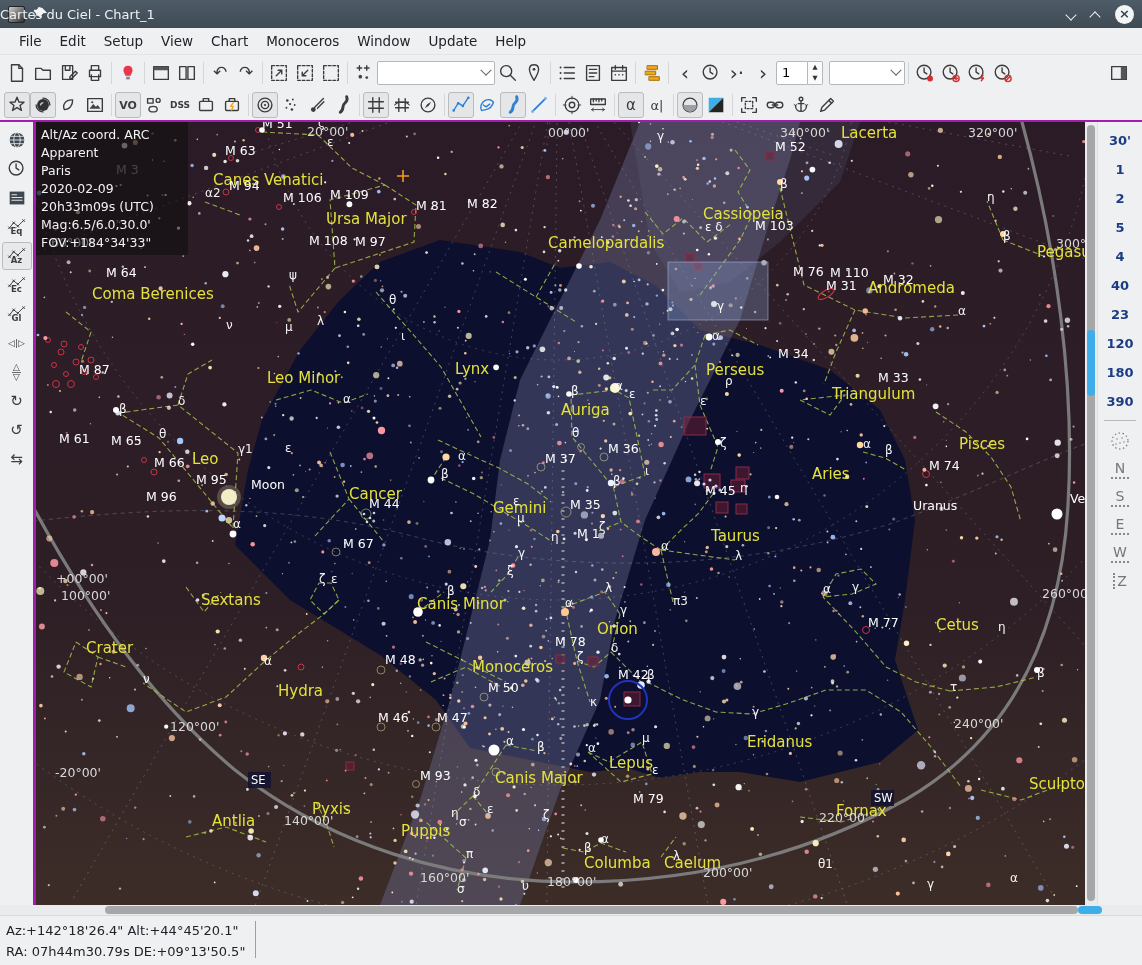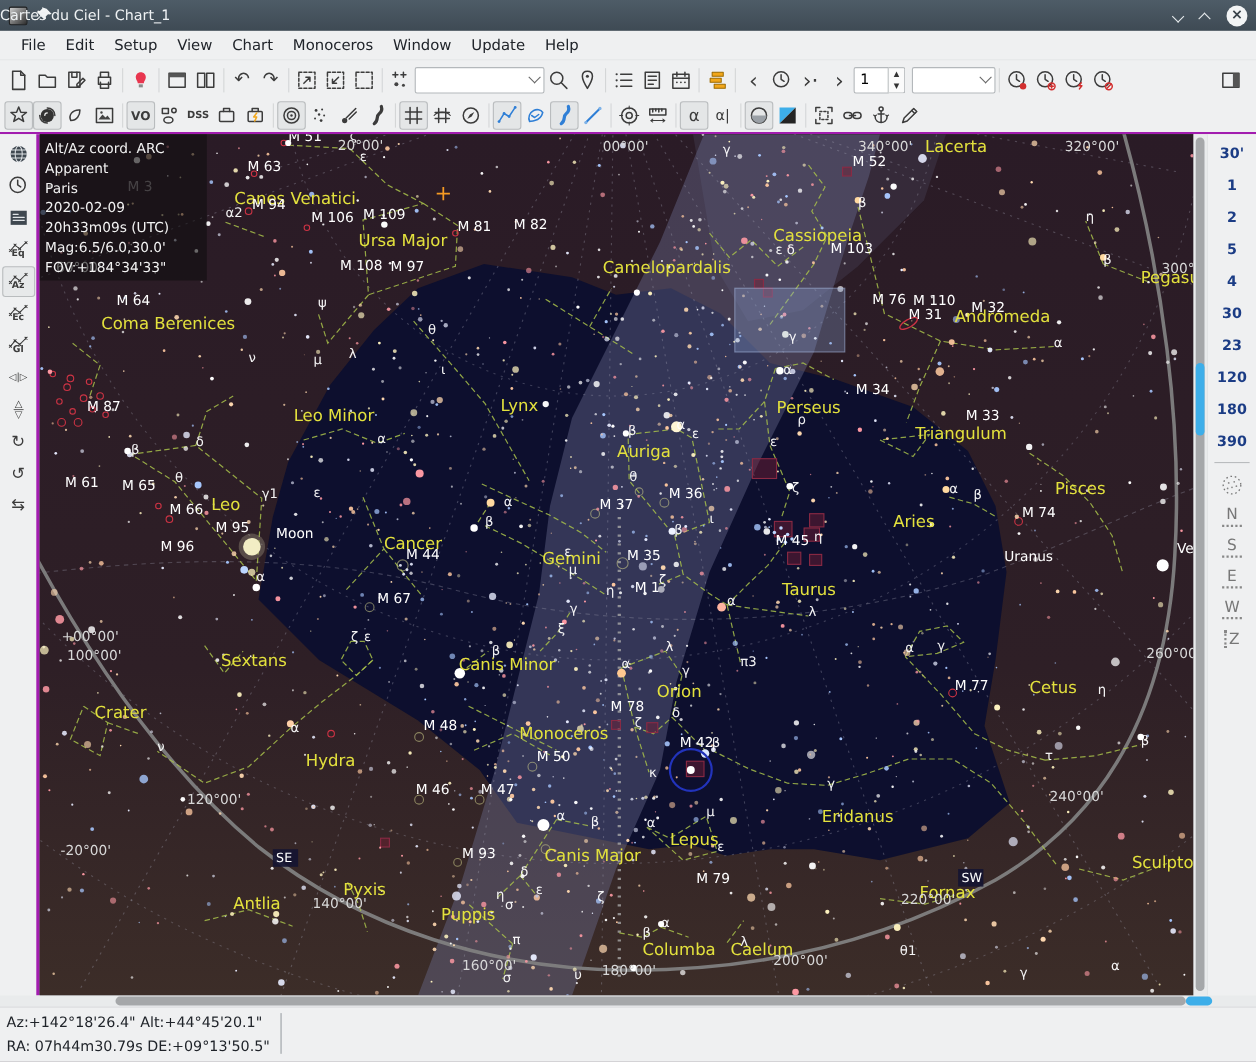--- a/index.html
+++ b/index.html
@@ -2364,21 +2364,21 @@
   <div class="vscroll">
     <div class="thumb" style="top:3px;height:776px"></div>
     <div class="accent" style="top:208px;height:66px"></div>
   </div>
   <div class="right-panel" id="rightpanel">
       <div class="fov-btn">30'</div>
       <div class="fov-btn">1</div>
       <div class="fov-btn">2</div>
       <div class="fov-btn">5</div>
       <div class="fov-btn">4</div>
-      <div class="fov-btn">30</div>
+      <div class="fov-btn">40</div>
       <div class="fov-btn">23</div>
       <div class="fov-btn">120</div>
       <div class="fov-btn">180</div>
       <div class="fov-btn">390</div>
       <div class="rp-sep"></div>
       <div class="dir-btn">
         <svg width="24" height="24" viewBox="0 0 24 24" fill="none" stroke="#777" stroke-width="1.2">
           <circle cx="12" cy="12" r="8" stroke-dasharray="1.5 2.5"></circle>
           <g fill="#888" stroke="none">
             <circle cx="9" cy="10" r=".8"></circle>

